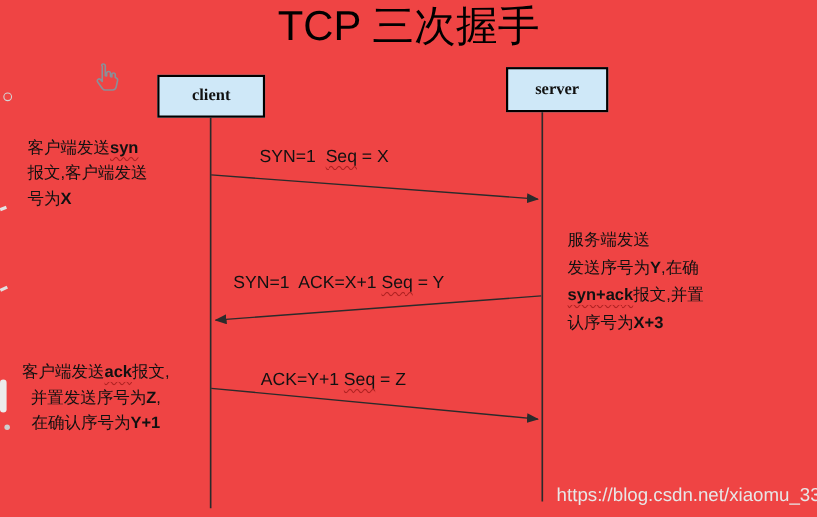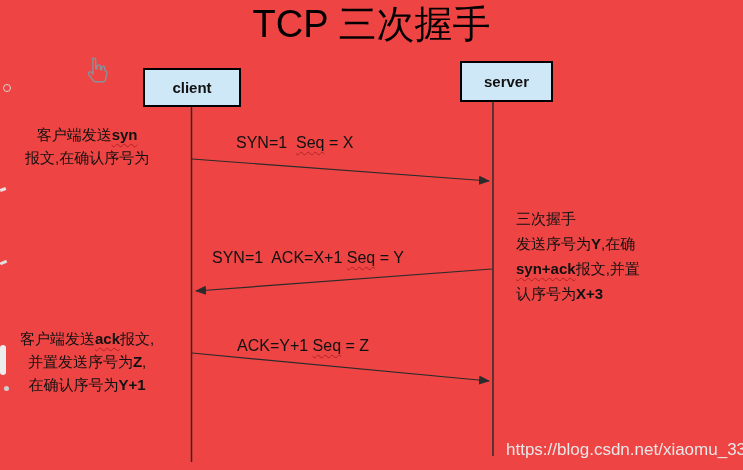--- a/index.html
+++ b/index.html
@@ -27,21 +27,21 @@
     font-size:38px;line-height:44px;
     font-family:"Liberation Sans","DejaVu Sans",sans-serif;
     color:#000;
     white-space:pre;
   }
   .actor{
     position:absolute;
     background:var(--actor-fill);
     border:2px solid var(--actor-border);
     display:flex;align-items:center;justify-content:center;
-    font-weight:bold;font-size:15px;
+    font-weight:bold;font-size:15px;font-family:Liberation Serif, serif;
   }
   .actor-client{left:143px;top:68px;width:98px;height:39px;}
   .actor-server{left:460px;top:61px;width:93px;height:41px;}
   svg.overlay{position:absolute;left:0;top:0;pointer-events:none;}
   .lifeline{stroke:var(--line-color);stroke-width:1.5;}
   .msg{stroke:var(--line-color);stroke-width:1.2;}
   .msg-label{
     position:absolute;
     font-size:16px;line-height:20px;
     white-space:pre;
@@ -49,21 +49,21 @@
   }
   .msg-label-1{left:236px;top:133px;}
   .msg-label-2{left:212px;top:248px;}
   .msg-label-3{left:237px;top:336px;}
   .note{
     position:absolute;
     font-size:15px;line-height:23px;
     color:var(--text-color);
     white-space:pre;
   }
-  .note-left-1{left:25px;top:123px;text-align:center;}
+  .note-left-1{left:25px;top:123px;}
   .note-left-2{left:20px;top:327px;text-align:center;}
   .note-right{left:516px;top:206px;line-height:25px;}
   .b{font-weight:bold;}
   .sc{
     text-decoration:underline;
     text-decoration-style:wavy;
     text-decoration-color:var(--squiggle);
     text-decoration-thickness:1px;
     text-underline-offset:3px;
   }
@@ -109,22 +109,22 @@
     <line class="lifeline" x1="493" y1="102" x2="493" y2="456"></line>
     <line class="msg" x1="192" y1="159" x2="489" y2="181" marker-end="url(#arrowhead)"></line>
     <line class="msg" x1="492" y1="269" x2="196" y2="291" marker-end="url(#arrowhead)"></line>
     <line class="msg" x1="192" y1="353" x2="489" y2="381" marker-end="url(#arrowhead)"></line>
   </svg>
 
   <div class="msg-label msg-label-1"><span>SYN=1  </span><span class="sc">Seq</span><span> = X</span></div>
   <div class="msg-label msg-label-2"><span>SYN=1  ACK=X+1 </span><span class="sc">Seq</span><span> = Y</span></div>
   <div class="msg-label msg-label-3"><span>ACK=Y+1 </span><span class="sc">Seq</span><span> = Z</span></div>
 
-  <div class="note note-left-1"><div class="note-line"><span>客户端发送</span><span class="b sc">syn</span></div><div class="note-line"><span>报文,在确认序号为</span></div></div>
-  <div class="note note-right"><div class="note-line"><span>三次握手</span></div><div class="note-line"><span>发送序号为</span><span class="b">Y</span><span>,在确</span></div><div class="note-line"><span class="b sc">syn+ack</span><span>报文,并置</span></div><div class="note-line"><span>认序号为</span><span class="b">X+3</span></div></div>
+  <div class="note note-left-1"><div class="note-line"><span>客户端发送</span><span class="b sc">syn</span></div><div class="note-line"><span>报文,客户端发送</span></div><div class="note-line"><span>号为</span><span class="b">X</span></div></div>
+  <div class="note note-right"><div class="note-line"><span>服务端发送</span></div><div class="note-line"><span>发送序号为</span><span class="b">Y</span><span>,在确</span></div><div class="note-line"><span class="b sc">syn+ack</span><span>报文,并置</span></div><div class="note-line"><span>认序号为</span><span class="b">X+3</span></div></div>
   <div class="note note-left-2"><div class="note-line"><span>客户端发送</span><span class="b sc">ack</span><span>报文,</span></div><div class="note-line"><span>并置发送序号为</span><span class="b">Z</span><span>,</span></div><div class="note-line"><span>在确认序号为</span><span class="b">Y+1</span></div></div>
 
   <div class="watermark">https://blog.csdn.net/xiaomu_33</div>
 
   <div class="artifact a1"></div>
   <div class="artifact a2"></div>
   <div class="artifact a3"></div>
   <div class="artifact a4"></div>
   <div class="artifact a5"></div>
 

